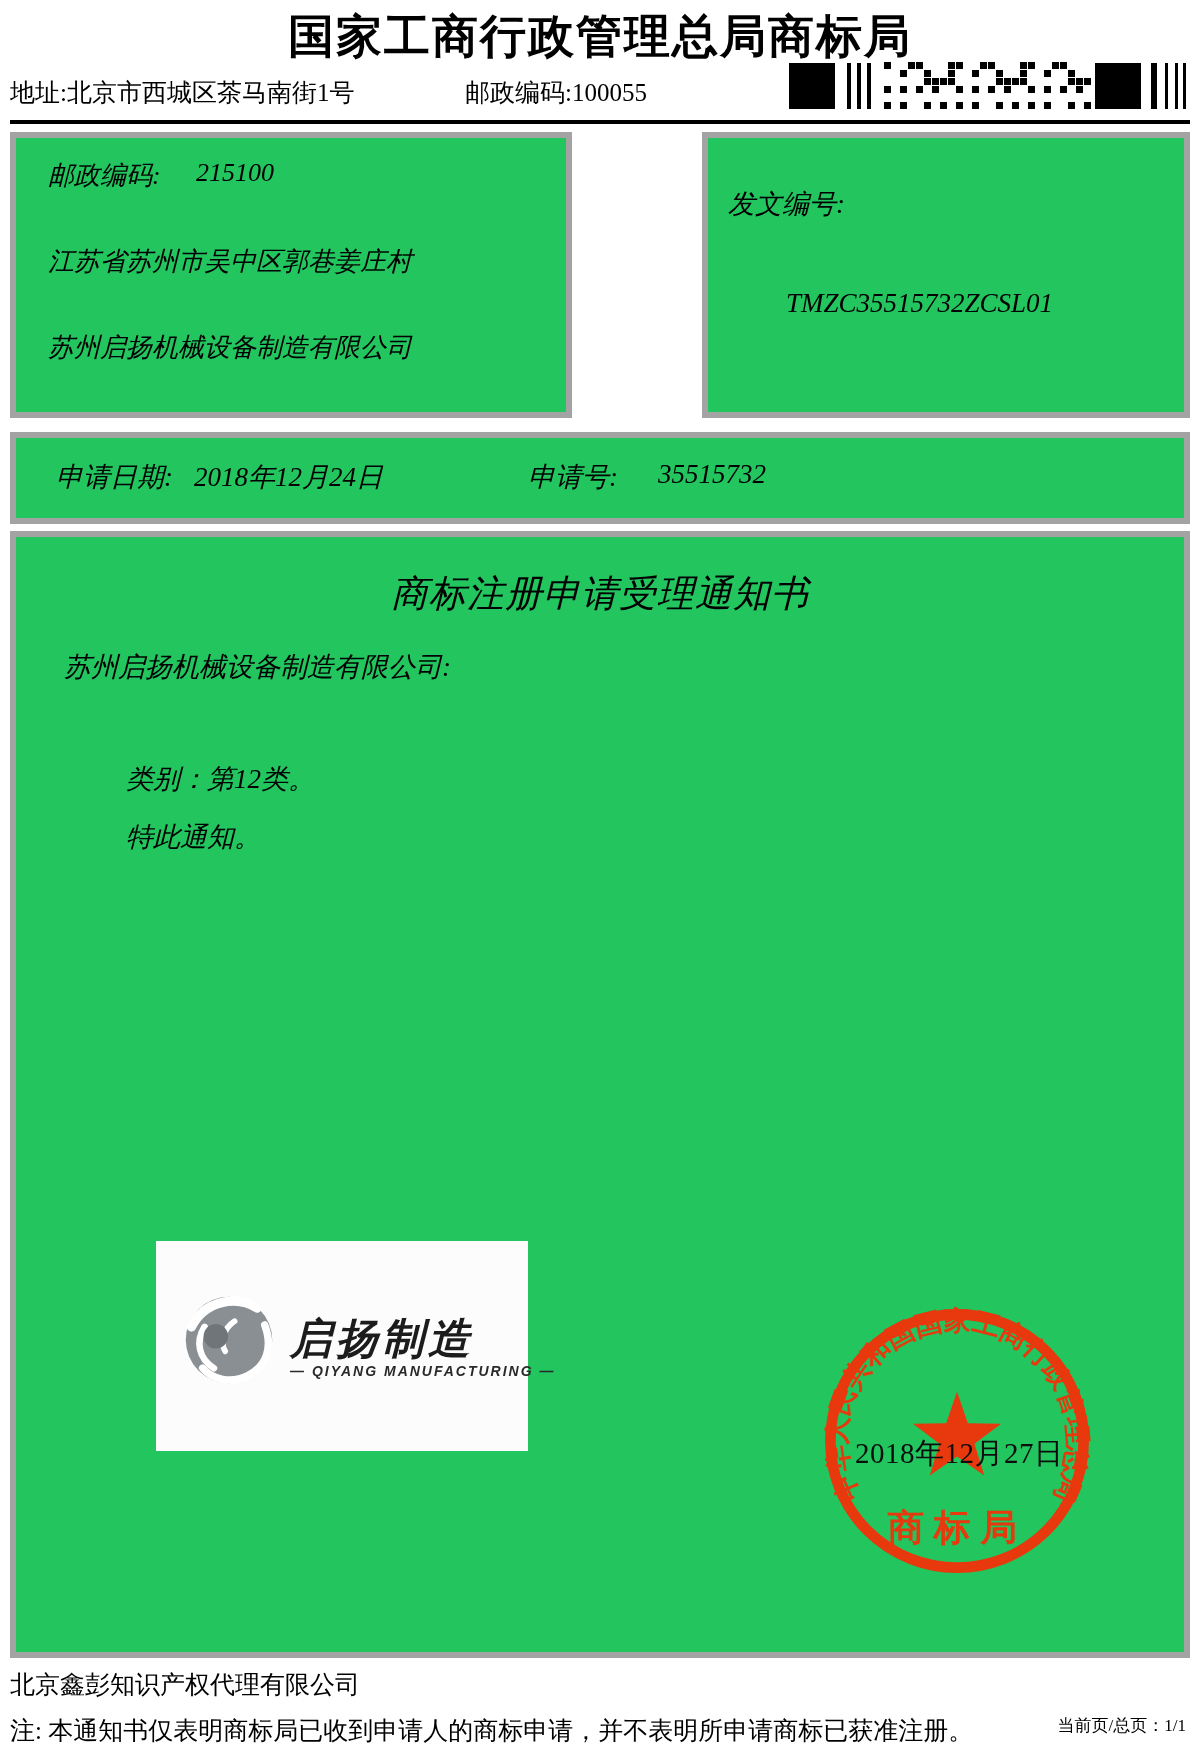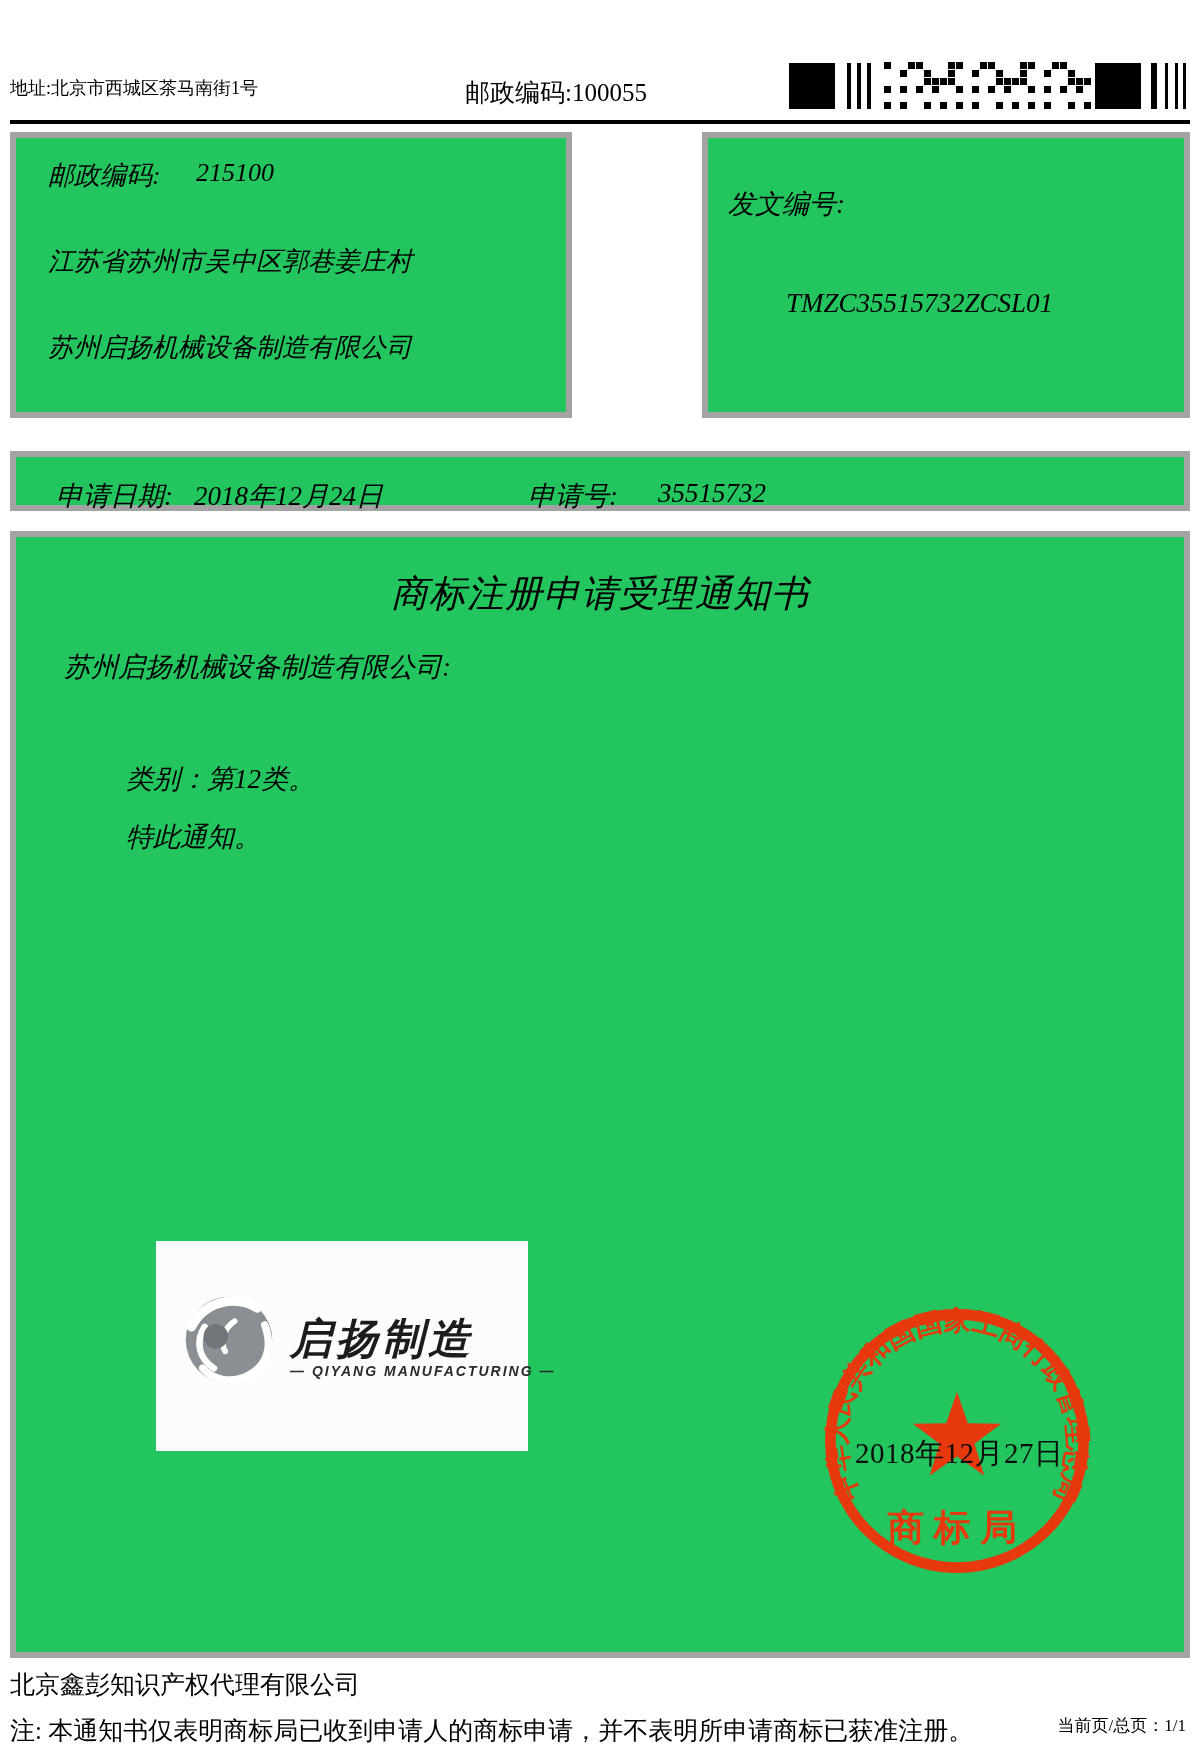--- a/index.html
+++ b/index.html
@@ -4,29 +4,29 @@
 <style>
   html,body{margin:0;padding:0;background:#e9e9e9;}
   .page{
     position:relative;width:1200px;height:1748px;background:#ffffff;
     font-family:"Liberation Serif","DejaVu Serif",serif;color:#000;
     margin:0 auto;overflow:hidden;
   }
   .abs{position:absolute;}
   
   .org-title{top:6px;left:0;width:100%;text-align:center;font-size:46px;font-weight:bold;letter-spacing:2px;}
-  .addr-line{top:76px;left:10px;font-size:18px;}
+  .addr-line{top:76px;left:10px;font-size:25px;}
   .post-line{top:76px;left:465px;font-size:25px;}
   .barcode{top:61px;left:789px;width:398px;height:50px;}
   .rule{top:120px;left:10px;width:1180px;height:4px;background:#000;}
   
   .box{border:6px solid #a3a3a3;background:#22c55e;font-style:italic;}
   .recipient-box{top:132px;left:10px;width:562px;height:286px;box-sizing:border-box;}
   .docnum-box{top:132px;left:702px;width:488px;height:286px;box-sizing:border-box;}
-  .app-box{top:451px;left:10px;width:1180px;height:60px;box-sizing:border-box;}
+  .app-box{top:432px;left:10px;width:1180px;height:92px;box-sizing:border-box;}
   .main-box{top:531px;left:10px;width:1180px;height:1127px;box-sizing:border-box;}
   .fs26{font-size:26px;}
   .fs27{font-size:27px;}
   
   .rc-postcode-label{top:20px;left:32px;}
   .rc-postcode-value{top:20px;left:180px;}
   .rc-address{top:106px;left:32px;}
   .rc-company{top:192px;left:32px;}
   
   .dn-label{top:48px;left:20px;}
@@ -55,20 +55,21 @@
   
   .agency-line{top:1668px;left:10px;font-size:25px;}
   .note-line{top:1714px;left:10px;font-size:25px;}
   .page-indicator{top:1714px;right:14px;font-size:17px;}
 </style>
 </head>
 <body>
 
 <div class="page">
 
+  <div class="abs org-title">国家工商行政管理总局商标局</div>
   <div class="abs addr-line">地址:北京市西城区茶马南街1号</div>
   <div class="abs post-line">邮政编码:100055</div>
   <svg class="abs barcode" id="barcode" viewBox="0 0 398 50" fill="#000" xmlns="http://www.w3.org/2000/svg">
       <rect x="0" y="2" width="46" height="46"></rect>
       <rect x="58" y="2" width="4" height="46"></rect>
       <rect x="68" y="2" width="4" height="46"></rect>
       <rect x="78" y="2" width="4" height="46"></rect>
       <rect x="95" y="1" width="7" height="7"></rect>
       <rect x="95" y="25" width="7" height="7"></rect>
       <rect x="95" y="41" width="7" height="7"></rect>

